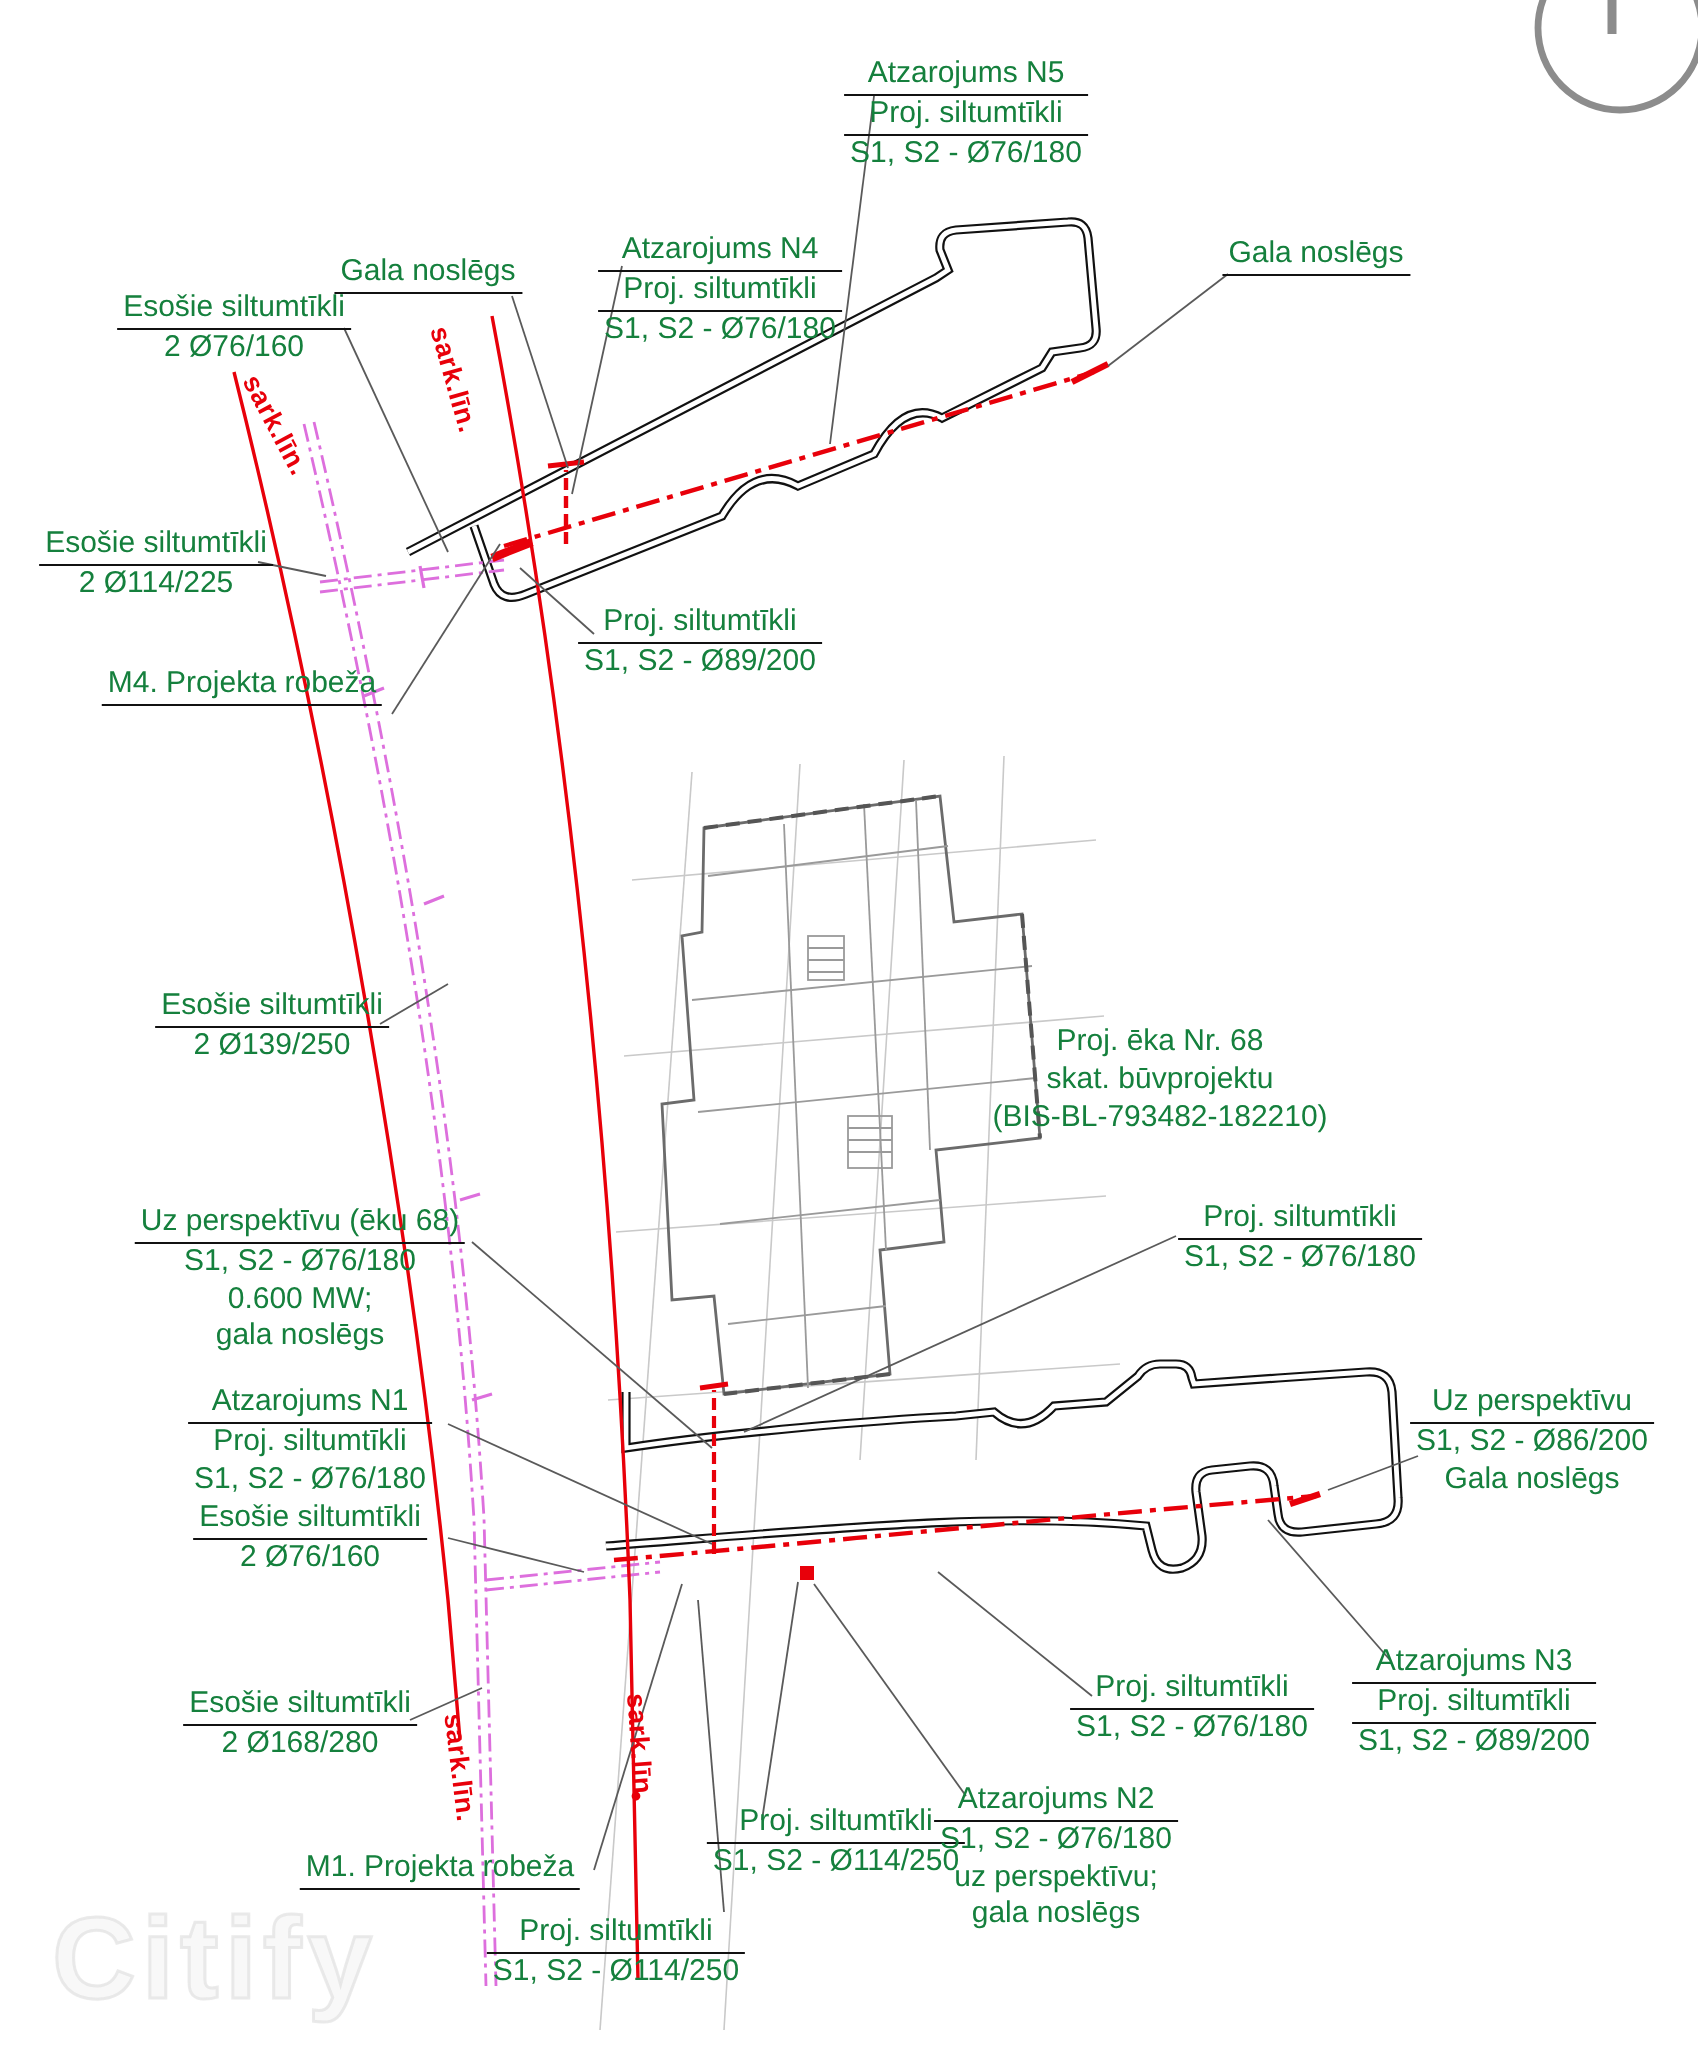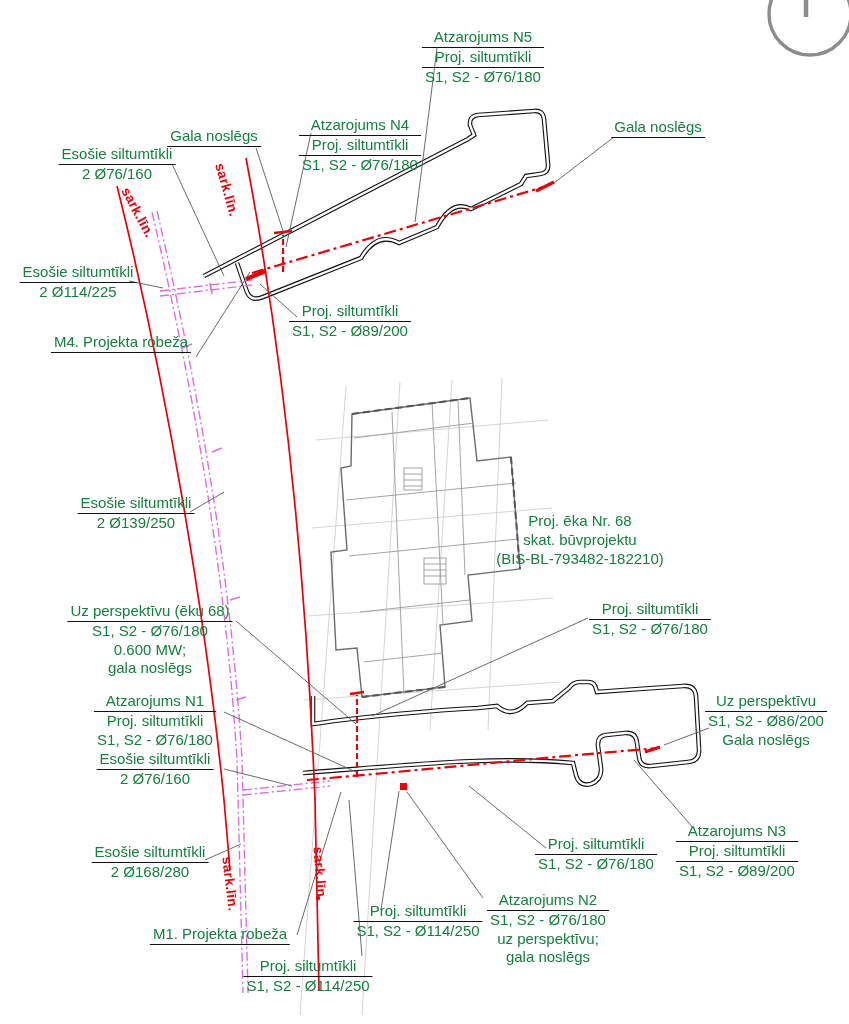--- a/index.html
+++ b/index.html
@@ -138,20 +138,21 @@
       <path d="M 546,848 L 469,786"></path>
       <path d="M 695,830 L 634,760"></path>
     </g>
 
     <g stroke="#8c8c8c" fill="none">
       <circle cx="810" cy="14" r="41" stroke-width="3.4"></circle>
       <path d="M 806,-28 L 806,17" stroke-width="4.5"></path>
     </g>
   </svg>
 
+  <div id="watermark">Citify</div>
 
   <div id="labels">
       <div class="lbl" style="left: 483px; top: 28px;">
         <div class="ln u">Atzarojums N5</div>
         <div class="ln u">Proj. siltumtīkli</div>
         <div class="ln">S1, S2 - Ø76/180</div>
       </div>
       <div class="lbl" style="left: 658px; top: 118px;">
         <div class="ln u">Gala noslēgs</div>
       </div>
@@ -219,21 +220,21 @@
         <div class="ln u">M1. Projekta robeža</div>
       </div>
       <div class="lbl" style="left: 418px; top: 902px;">
         <div class="ln u">Proj. siltumtīkli</div>
         <div class="ln">S1, S2 - Ø114/250</div>
       </div>
       <div class="lbl" style="left: 308px; top: 957px;">
         <div class="ln u">Proj. siltumtīkli</div>
         <div class="ln">S1, S2 - Ø114/250</div>
       </div>
-      <div class="lbl" style="left: 528px; top: 891px; margin-left: 20px;">
+      <div class="lbl" style="left: 528px; top: 891px;">
         <div class="ln u">Atzarojums N2</div>
         <div class="ln">S1, S2 - Ø76/180</div>
         <div class="ln">uz perspektīvu;</div>
         <div class="ln">gala noslēgs</div>
       </div>
       <div class="lbl" style="left: 596px; top: 835px;">
         <div class="ln u">Proj. siltumtīkli</div>
         <div class="ln">S1, S2 - Ø76/180</div>
       </div>
       <div class="lbl" style="left: 737px; top: 822px;">

